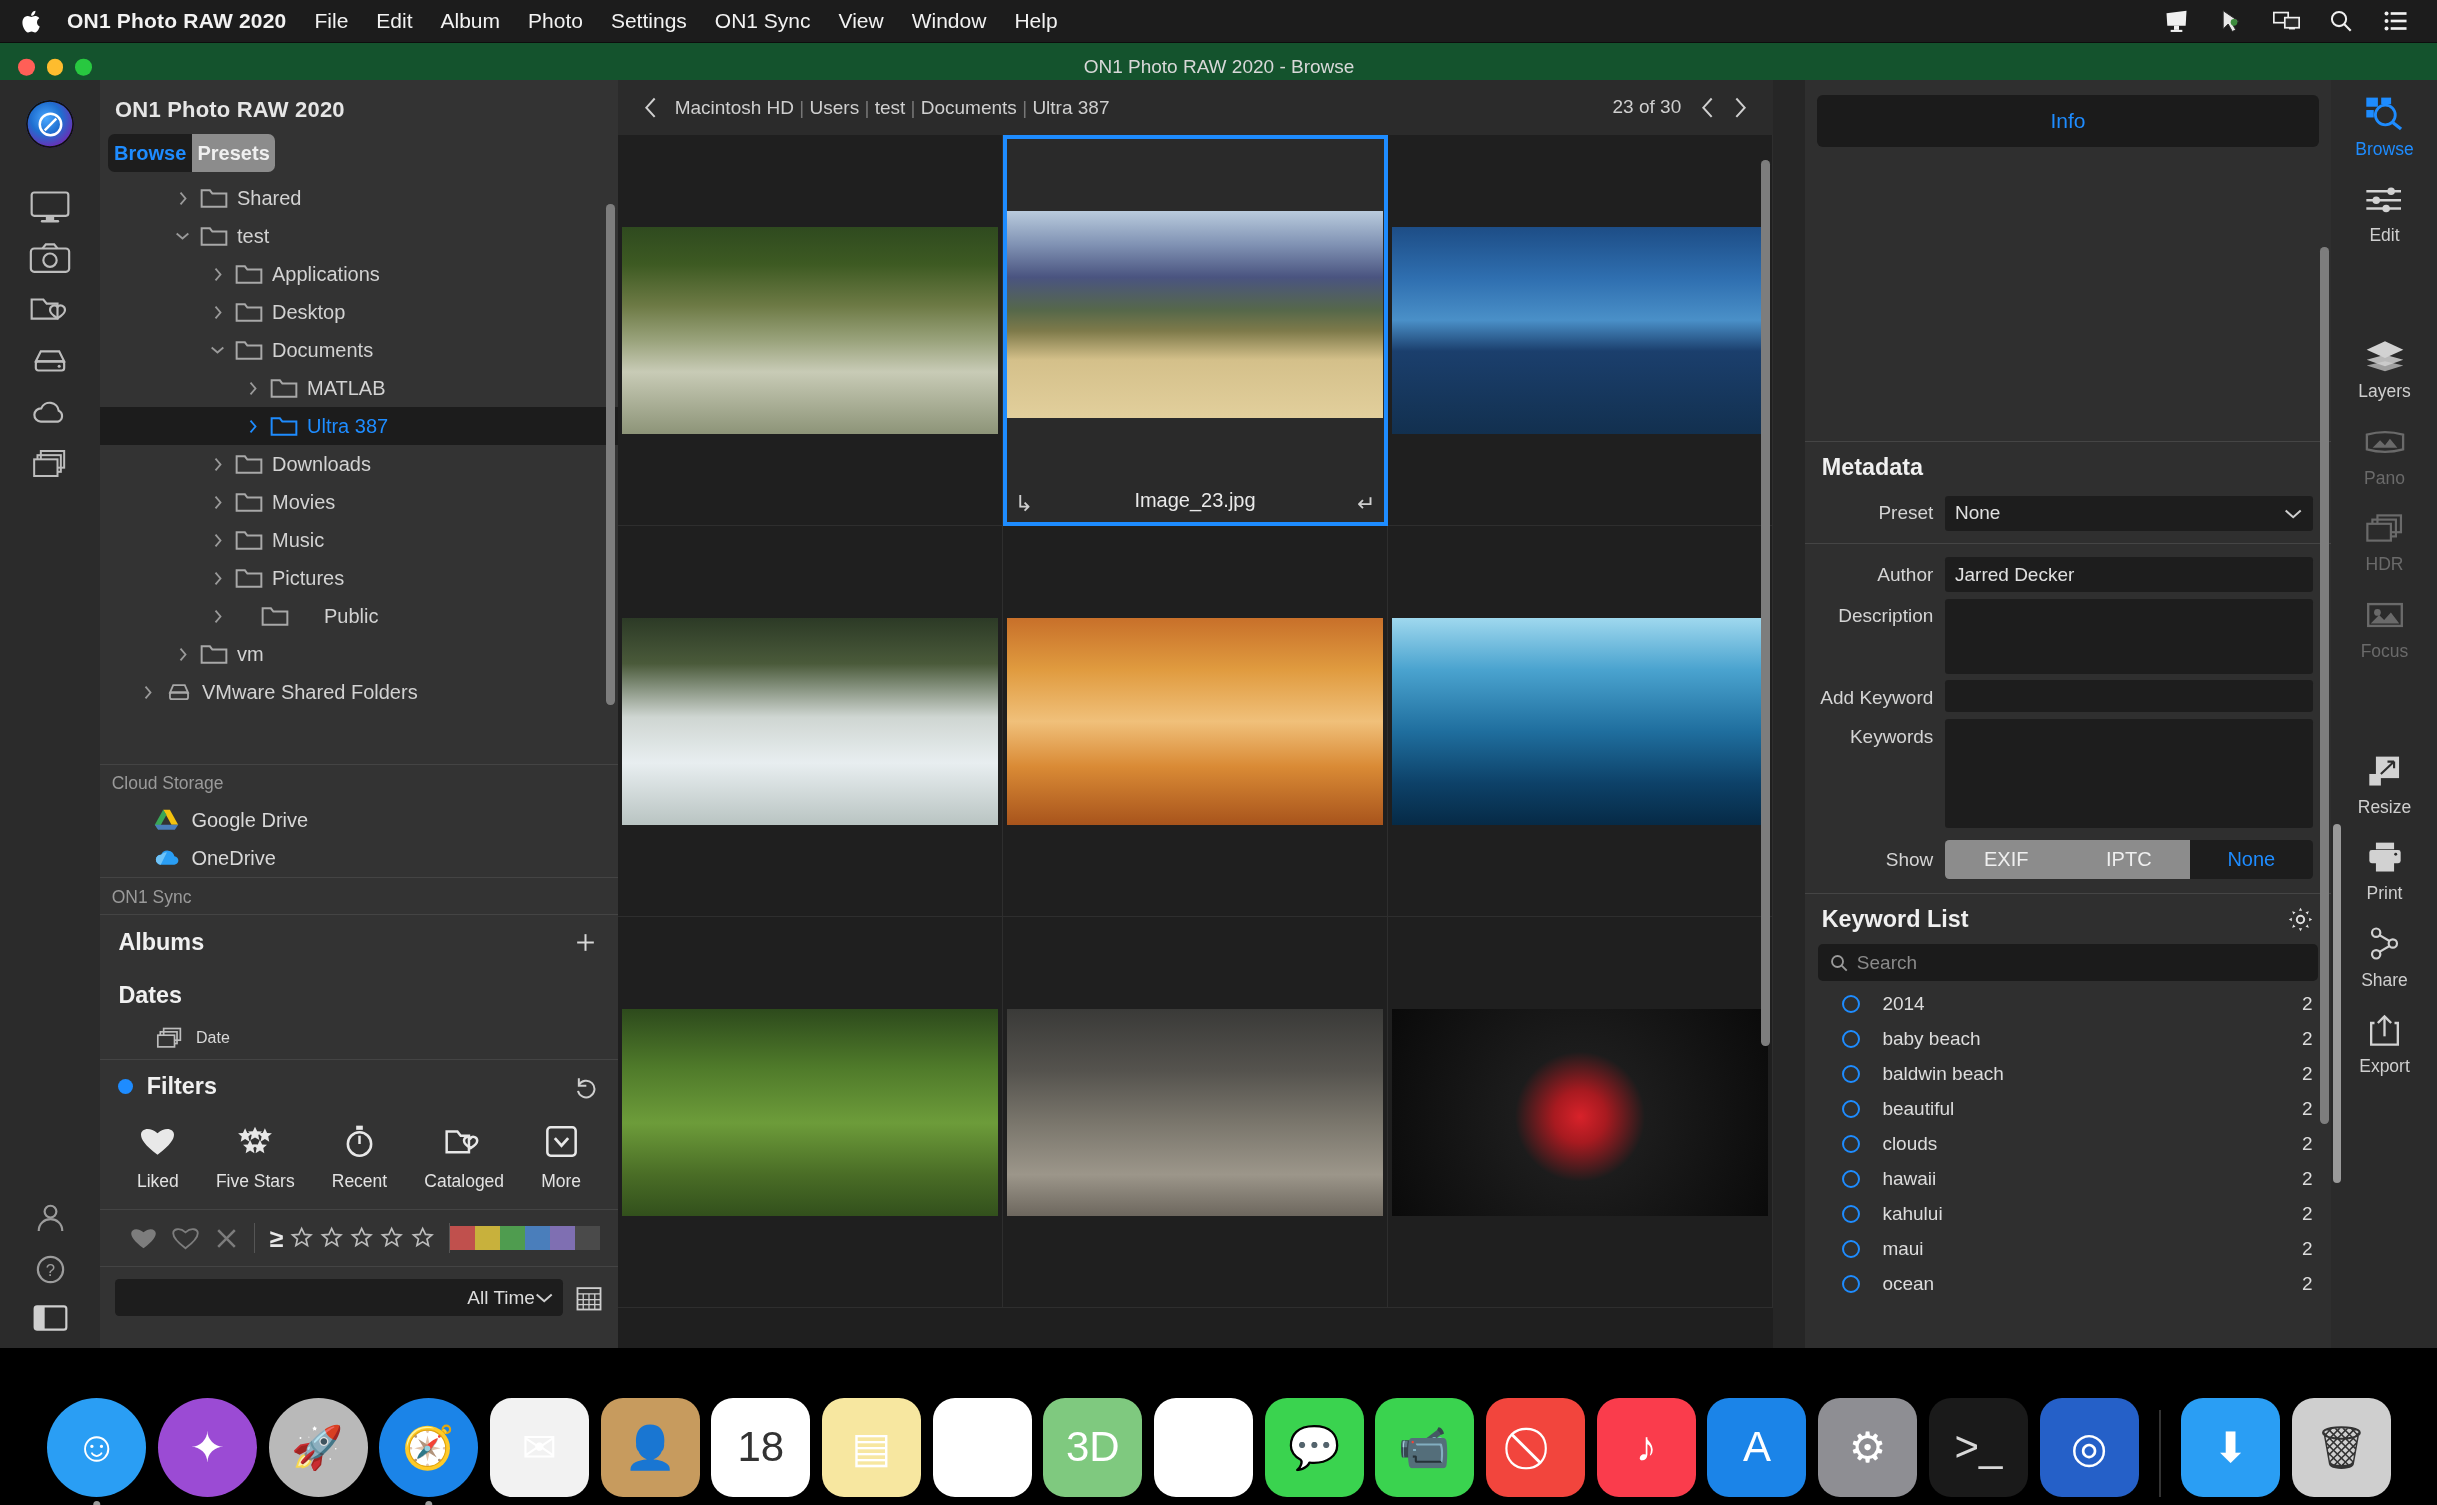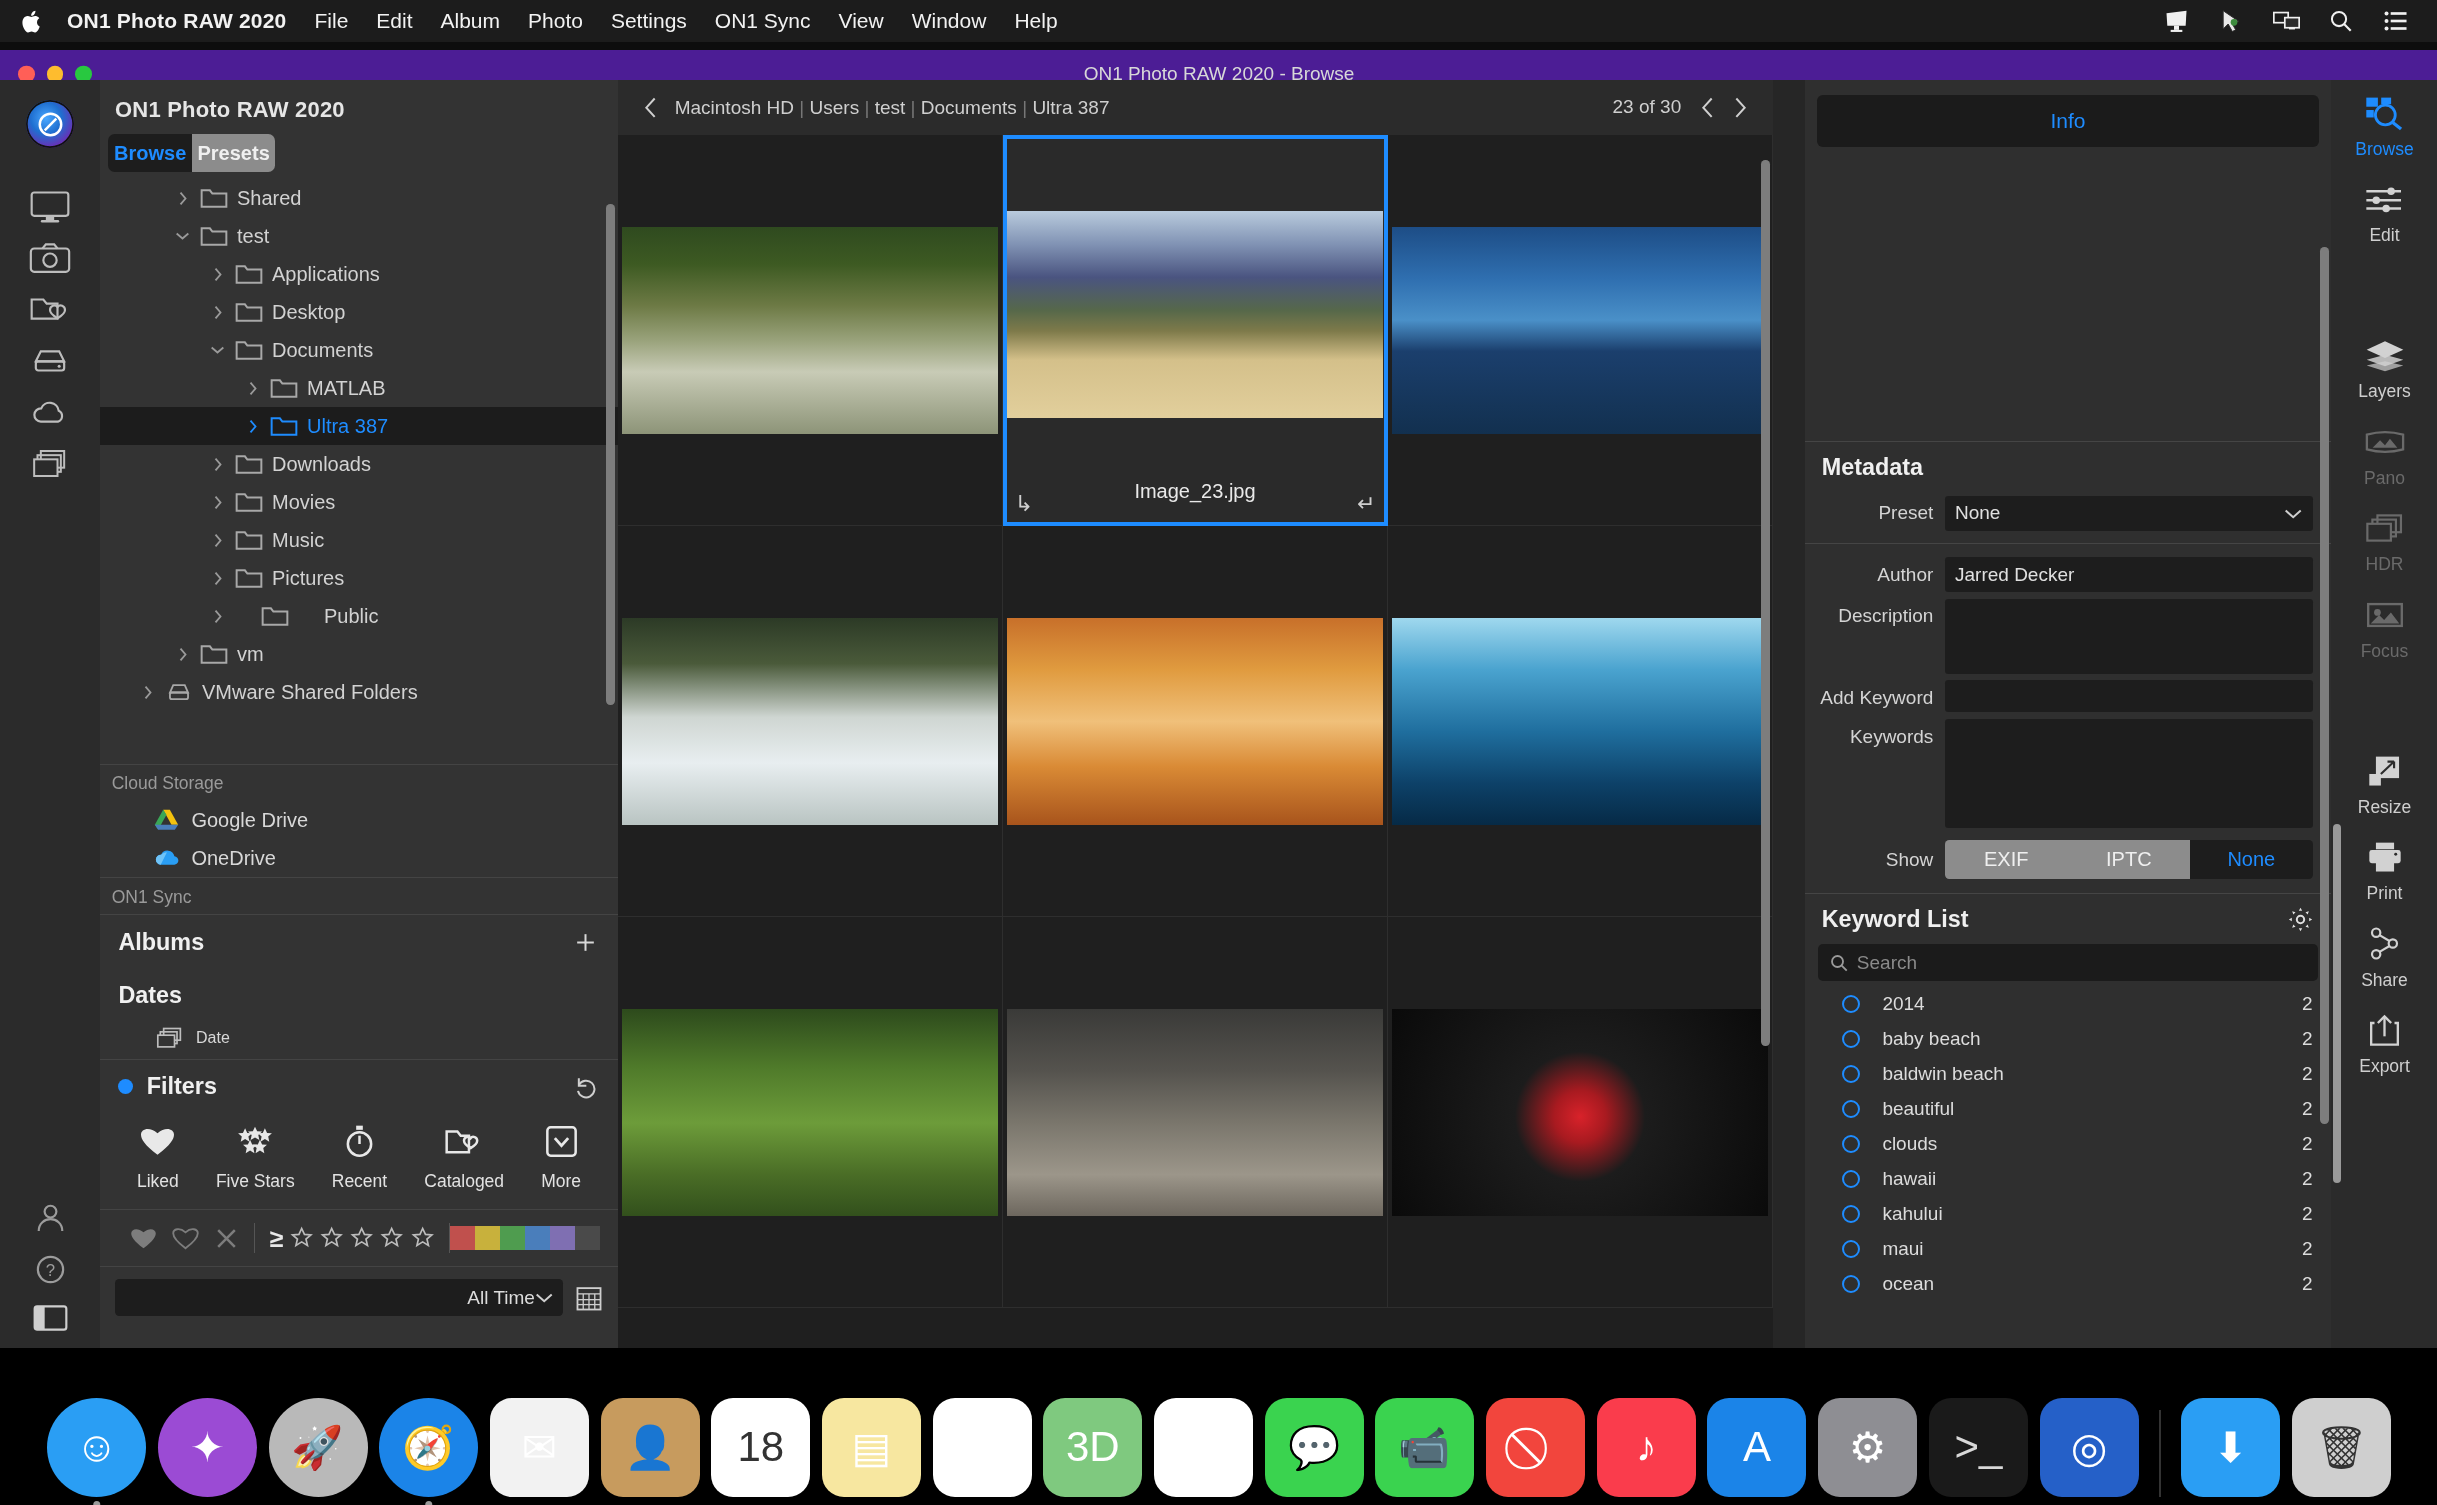--- a/index.html
+++ b/index.html
@@ -18,22 +18,22 @@
     color:#f2f2f2; font-size:21px;
   }
   .apple-logo { width:22px; height:25px; margin-right:25px; display:flex; align-items:center; justify-content:center; }
   .menubar .app-name { font-weight:bold; font-size:21px; margin-right:28px; letter-spacing:0.2px;}
   .menubar .mitem { margin-right:28px; font-size:21px; }
   .menubar .right { margin-left:auto; display:flex; align-items:center; gap:28px; padding-right:8.4px; }
   .mb-icon { width:27px; height:25px; display:flex; align-items:center; justify-content:center; }
 
   
   .titlebar {
-    position:absolute; top:50px; left:0; width:2438px; height:48px;
-    background:#4c1d95; display:flex; align-items:center; justify-content:center;
+    position:absolute; top:43px; left:0; width:2438px; height:48px;
+    background:#14532d; display:flex; align-items:center; justify-content:center;
     color:#d8d8d8; font-size:19px;
   }
   .traffic { position:absolute; left:18.4px; top:50%; transform:translateY(-50%); display:flex; gap:11.7px; }
   .dot { width:16.7px; height:16.7px; border-radius:50%; }
   .dot.r{background:#ff5f57;} .dot.y{background:#febc2e;} .dot.g{background:#28c840;}
 
   
   .app { position:absolute; top:80px; left:0; width:2438px; height:1268px; background:#262626; display:flex; }
 
   
@@ -97,21 +97,21 @@
     display:flex; align-items:center; justify-content:flex-end;
   }
 
   
   .grid-wrap { flex:1; background:#1f1f1f; position:relative; overflow:hidden; }
   .grid { display:grid; grid-template-columns:repeat(3,1fr); }
   .cell { height:391px; border-right:0.8px solid #2e2e2e; border-bottom:0.8px solid #2e2e2e;
     display:flex; align-items:center; justify-content:center; position:relative; }
   .cell.selected { outline:4.2px solid #1e8cff; outline-offset:-4.2px; background:#2a2a2a; }
   .thumb { width:376px; height:207px; background-size:cover; background-position:center; }
-  .cell .fname { position:absolute; bottom:22px; left:0; right:0; text-align:center;
+  .cell .fname { position:absolute; bottom:13px; left:0; right:0; text-align:center;
     color:#e9e9e9; font-size:20px; }
   .corner { position:absolute; bottom:8.4px; color:#cfcfcf; font-size:22px; }
   .corner.l{left:11.7px;} .corner.r{right:11.7px;}
 
   
   .rightpanel { width:526px; background:#2f2f2f; display:flex; flex-direction:column; position:relative;margin-left:32px;}
   .info-btn { margin:15px 11.7px 10px 11.7px; background:#1b1b1b; color:#1e8cff;
     font-size:21px; text-align:center; padding:14px 0; border-radius:5.8px; }
   .rp-spacer{flex:0 0 284px;}
   .panel-title { color:#f0f0f0; font-size:23.4px; font-weight:bold; padding:11.7px 0 11.7px 16.7px; border-top:0.8px solid #454545;}

